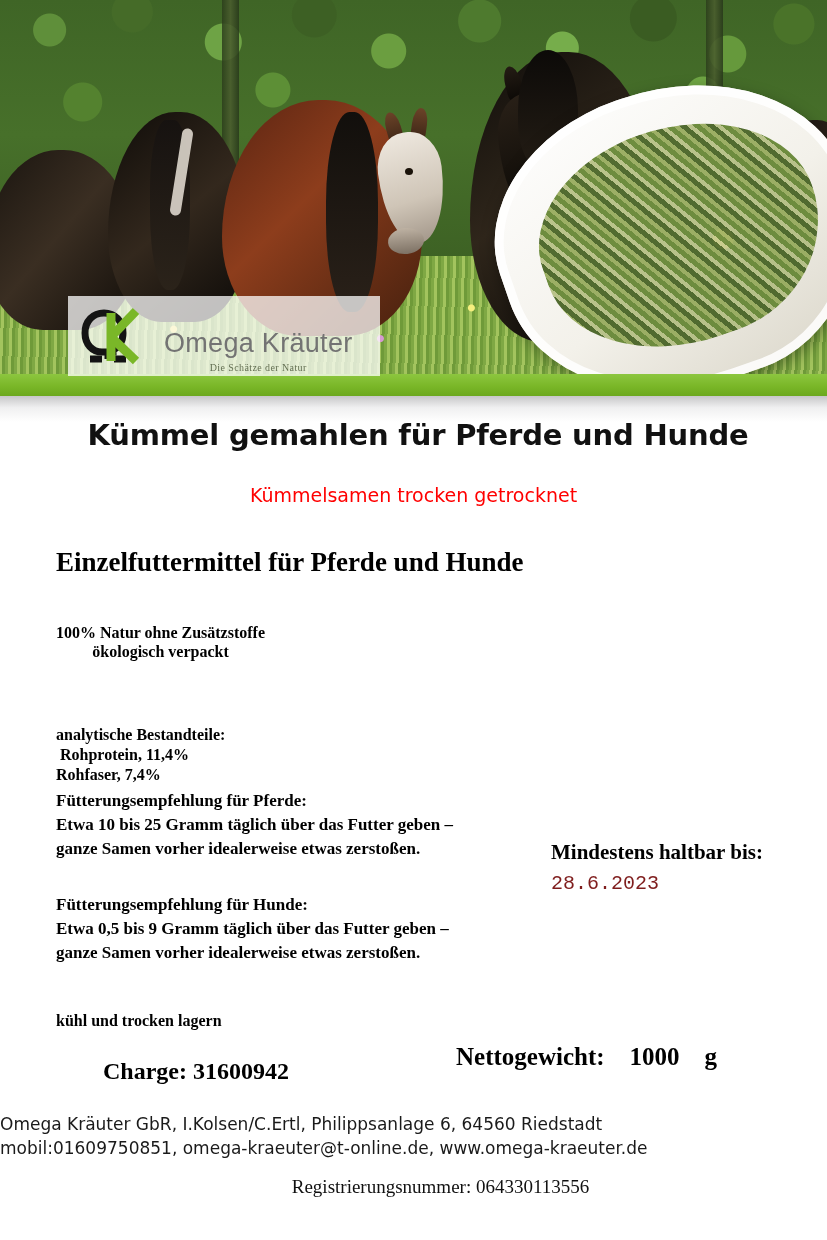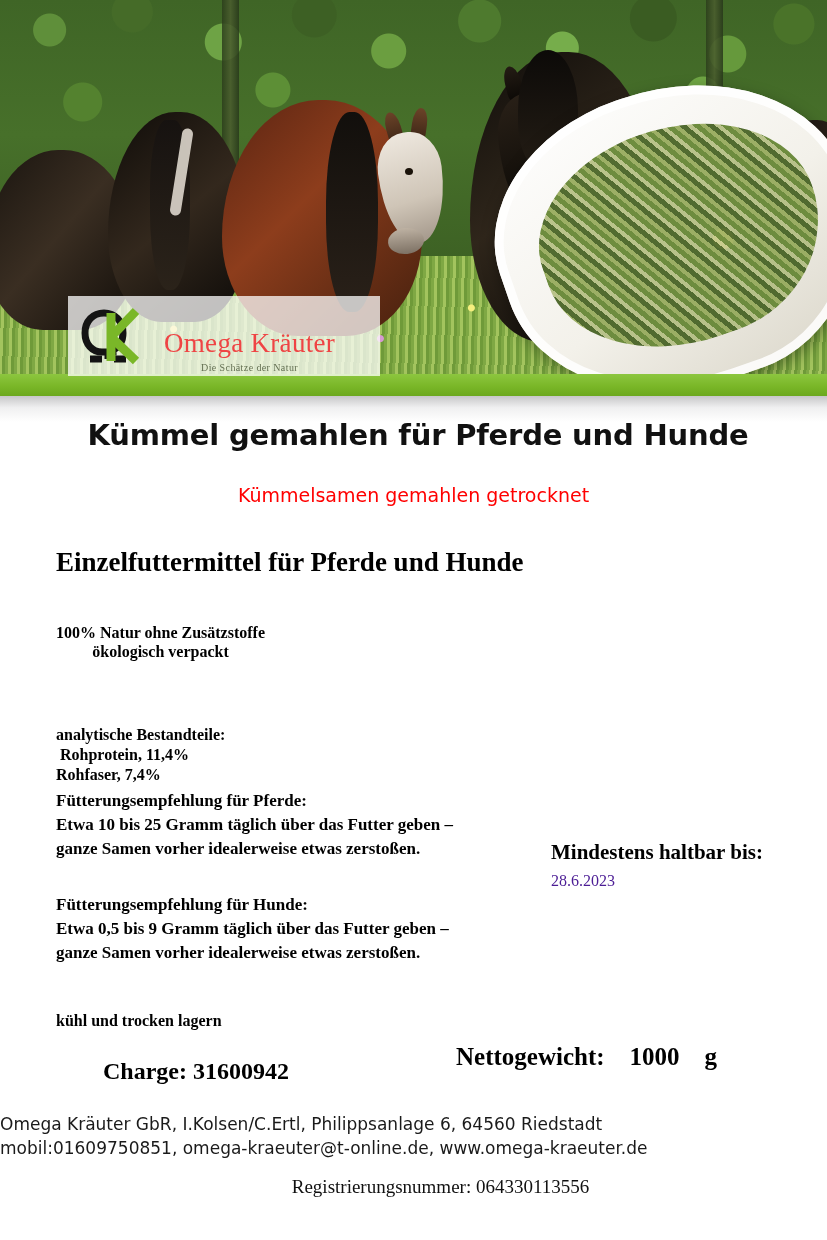--- a/index.html
+++ b/index.html
@@ -167,22 +167,22 @@
   .logo-plate {
     position:absolute; left:68px; top:296px;
     width:312px; height:80px;
     background:rgba(255,255,255,.74);
     display:flex; align-items:center;
     padding-left:10px;
   }
   .logo-mark { position:relative; width:82px; height:62px; flex:0 0 auto; }
   .logo-text-wrap { margin-left:4px; }
   .logo-title {
-    font-family:Liberation Serif, serif;
-    font-size:27px; color:#ef4444; line-height:1; letter-spacing:.3px;margin-top:31px;
+    font-family:Liberation Sans, sans-serif;
+    font-size:27px; color:#737373; line-height:1; letter-spacing:.3px;margin-top:31px;
   }
   .logo-tag {
     font-family:"Liberation Serif", serif;
     font-size:10px; color:#4e5a3c; margin-top:5px; text-align:center;
     letter-spacing:.4px; opacity:.85;
   }
 
   
   .product-title {
     position:absolute; left:0; top:418px; width:827px;
@@ -213,22 +213,22 @@
   .analytic-blk { left:56px; top:700px; font-size:16px; line-height:20px;margin-top:25px; }
   .horses-blk { left:56px; top:789px; font-size:17px; line-height:24px; }
   .dogs-blk { left:56px; top:893px; font-size:17px; line-height:24px; }
 
   .bb-blk {
     position:absolute; left:551px; top:840px;
     font-family:"Liberation Serif", serif;
   }
   .bb-label { font-weight:bold; font-size:21px; color:#000; }
   .bb-date {
-    font-family:Liberation Serif, serif; font-size:16px;
-    color:#4c1d95; margin-top:7px;
+    font-family:Liberation Mono, monospace; font-size:20px;
+    color:#7f1d1d; margin-top:7px;
   }
 
   .storage {
     position:absolute; left:56px; top:1012px;
     font-family:"Liberation Serif", serif; font-weight:bold; font-size:16px;
   }
   .charge {
     position:absolute; left:103px; top:1058px;
     font-family:"Liberation Serif", serif; font-weight:bold; font-size:24px;
   }
@@ -305,21 +305,21 @@
       <path d="M33 32 L58 56" stroke="#7ab728" stroke-width="9"></path>
     </svg>
   </div>
   <div class="logo-text-wrap">
     <div class="logo-title">Omega Kräuter</div>
     <div class="logo-tag">Die Schätze der Natur</div>
   </div>
 </div>
 
 <div class="product-title">Kümmel gemahlen für Pferde und Hunde</div>
-<div class="product-sub">Kümmelsamen gemahlen getrocknet</div>
+<div class="product-sub">Kümmelsamen trocken getrocknet</div>
 <div class="feed-type">Einzelfuttermittel für Pferde und Hunde</div>
 
 <div class="blk nature-blk">
   <div>100% Natur ohne Zusätzstoffe</div>
   <div>ökologisch verpackt</div>
 </div>
 
 <div class="blk analytic-blk">
   <div>analytische Bestandteile:</div>
   <div> Rohprotein, 11,4%</div>

